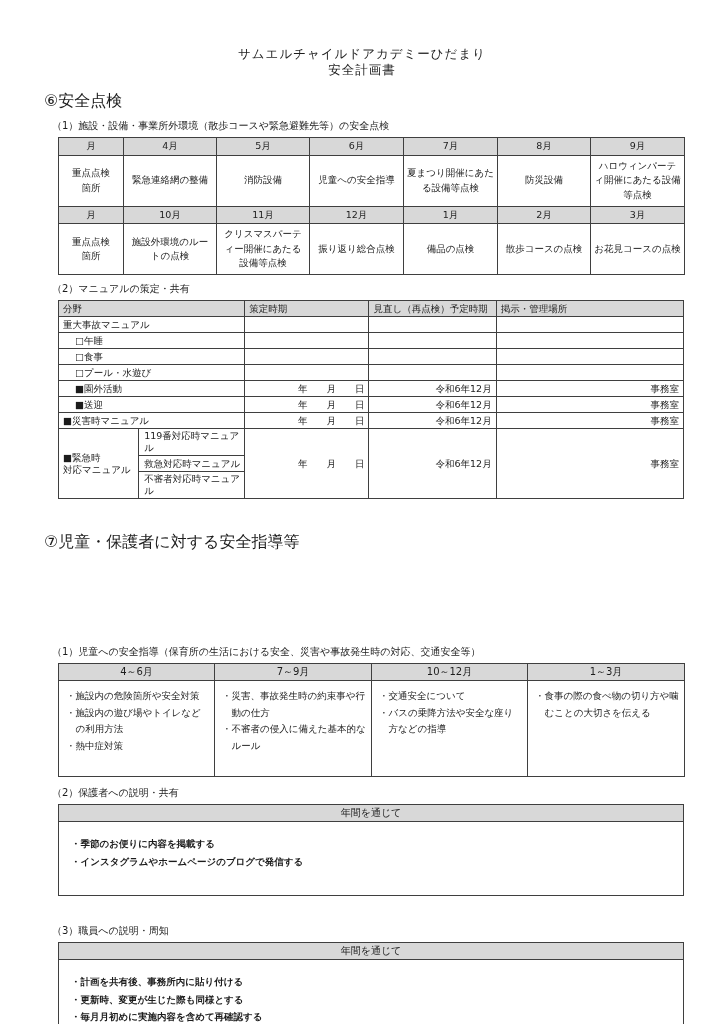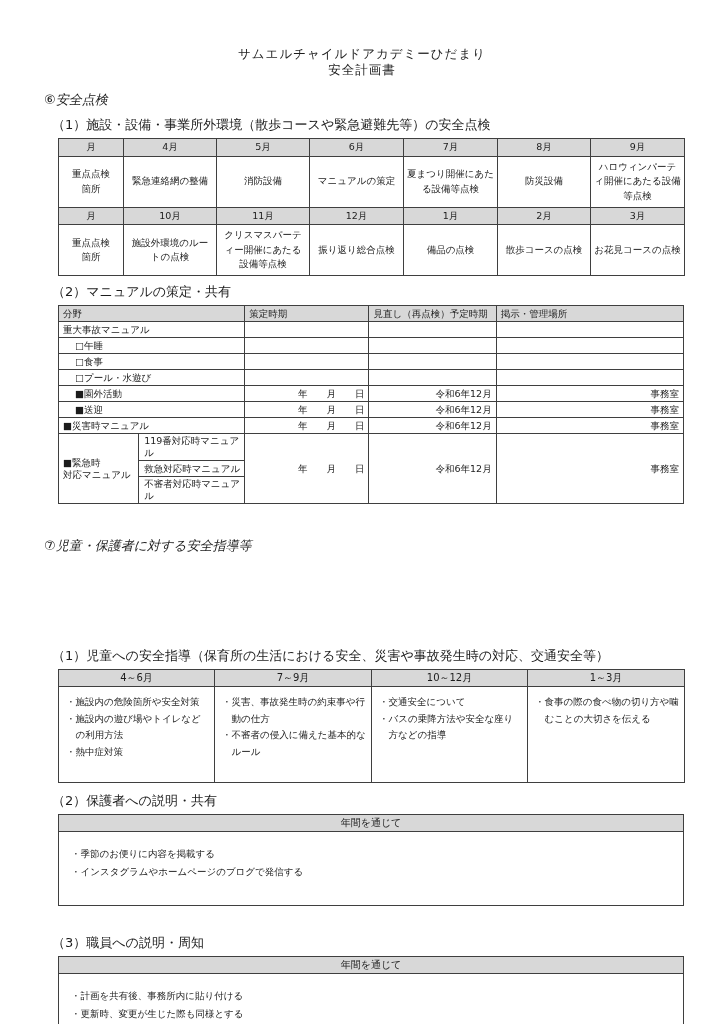--- a/index.html
+++ b/index.html
@@ -3,22 +3,22 @@
 <meta charset="utf-8">
 <style>
   html,body{margin:0;padding:0;background:#ffffff;}
   body{
     width:724px;height:1024px;
     font-family:"DejaVu Sans","Liberation Sans",sans-serif;
     color:#1c1c1c;font-size:10px;position:relative;overflow:hidden;
   }
   .page{width:724px;height:804px;}
   .title-block{padding-top:46px;text-align:center;line-height:16px;font-size:12.5px;letter-spacing:1px;}
-  .sec-heading{margin:13px 0 0 44px;font-size:13px;font-style:italic;}
-  .sub-heading{margin:7px 0 4px 52px;font-size:13px;}
+  .sec-heading{margin:13px 0 0 44px;font-size:16px;}
+  .sub-heading{margin:7px 0 4px 52px;font-size:10px;}
   table{border-collapse:collapse;table-layout:fixed;margin-left:58px;width:626px;}
   td{border:1px solid #3f3f3f;overflow:hidden;}
   .gray{background:#d8d8d8;}
   
   .t1 td{text-align:center;vertical-align:middle;padding:1px 3px;line-height:14.5px;font-size:9.5px;}
   .t1 .mrow td{height:14px;}
   .t1 .crow td{height:48px;}
   .pre{white-space:pre-line;}
   
   .t2 td{height:13px;padding:1px 4px;vertical-align:middle;font-size:9.5px;line-height:12px;}
@@ -26,21 +26,21 @@
   .t2 .name{text-align:left;border-radius:7px;}
   .t2 .indent{padding-left:16px;}
   .t2 .c{text-align:right;}
   .t2 .sub{text-align:left;padding-left:5px;}
   
   .t3 .head td{height:14px;text-align:center;vertical-align:middle;}
   .t3 .body td{height:88px;vertical-align:top;padding:7px 5px 0 7px;font-size:9.5px;line-height:16.5px;}
   .bullet{padding-left:1em;text-indent:-1em;}
   
   .bart .bar{height:14px;text-align:center;vertical-align:middle;margin-left:36px;}
-  .bart .box{height:60px;vertical-align:top;padding:13px 8px 0 12px;font-size:9.5px;line-height:17.5px;}
+  .bart .box{height:60px;vertical-align:top;padding:13px 8px 0 12px;font-size:9.5px;line-height:17.5px;font-weight:bold;}
   .gap-sec7{margin-top:33px;}
   .gap-children{margin-top:92px;}
   .gap-small{margin-top:9px;}
   .gap-staff{margin-top:28px;}
 </style>
 </head>
 <body>
 
 <div class="page">
 
@@ -70,21 +70,21 @@
       <td class="gray">6月</td>
       <td class="gray">7月</td>
       <td class="gray">8月</td>
       <td class="gray">9月</td>
     </tr>
     <tr class="crow">
       <td class="pre">重点点検
 箇所</td>
       <td>緊急連絡網の整備</td>
       <td>消防設備</td>
-      <td>マニュアルの策定</td>
+      <td>児童への安全指導</td>
       <td>夏まつり開催にあたる設備等点検</td>
       <td>防災設備</td>
       <td>ハロウィンパーティ開催にあたる設備等点検</td>
     </tr>
     <tr class="mrow">
       <td class="gray">月</td>
       <td class="gray">10月</td>
       <td class="gray">11月</td>
       <td class="gray">12月</td>
       <td class="gray">1月</td>

